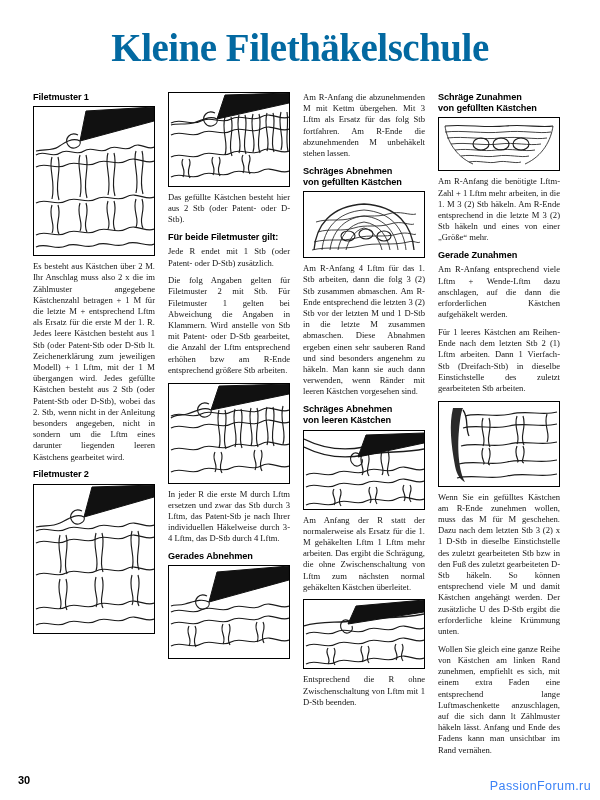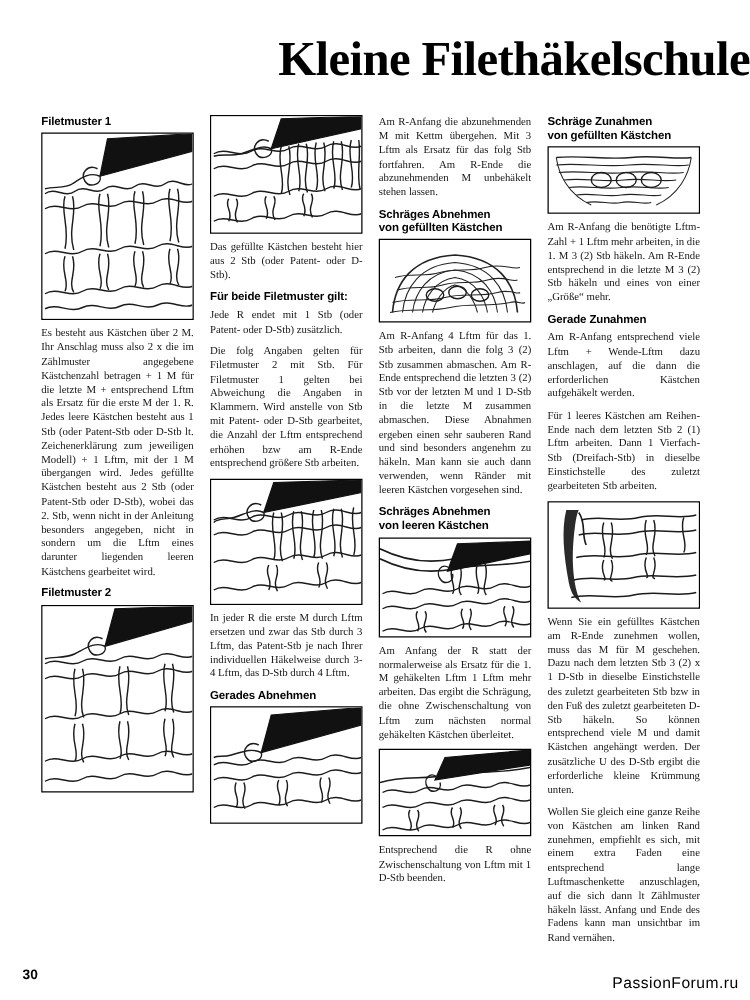--- a/index.html
+++ b/index.html
@@ -18,24 +18,24 @@
   .page {
     position: absolute;
     inset: 0;
     padding: 0;
   }
   .page-title {
     font-family: "Liberation Serif", "DejaVu Serif", serif;
     font-weight: bold;
     font-size: 39px;
     letter-spacing: -0.5px;
-    text-align: right;
+    text-align: center;
     margin: 0;
     padding: 28px 0 0 0;
-    color: #000000;
+    color: #0369a1;
     line-height: 1.05;
   }
   .columns {
     position: absolute;
     top: 92px;
     left: 33px;
     right: 12px;
     bottom: 6px;
     display: flex;
     gap: 0;
@@ -86,21 +86,21 @@
     font-weight: bold;
     font-size: 11px;
     color: #000;
   }
   .watermark {
     position: absolute;
     right: 9px;
     bottom: 7px;
     font-family: "Liberation Sans", "DejaVu Sans", sans-serif;
     font-size: 12.5px;
-    color: #000000;
+    color: #3b82f6;
     letter-spacing: 0.4px;
     user-select: none;
   }
   .mesh-bg { fill: #ffffff; }
   .yarn { fill: none; stroke: #1b1b1b; stroke-width: 1.15; }
   .yarn-thin { fill: none; stroke: #222; stroke-width: 0.85; }
   .hook { fill: #111; stroke: #111; stroke-width: 1; }
   .filled { fill: #2a2a2a; }
 </style>
 </head>

